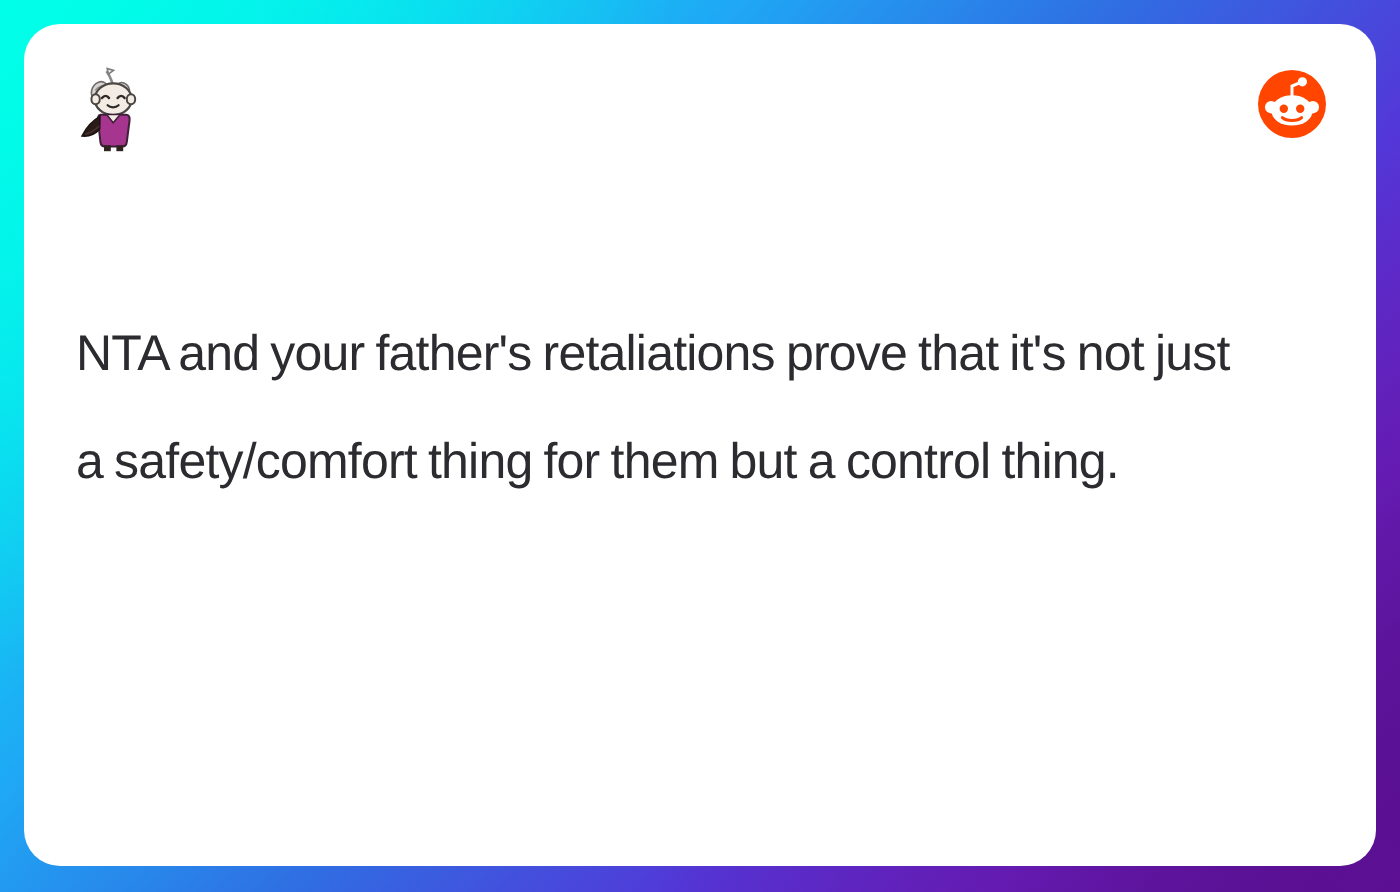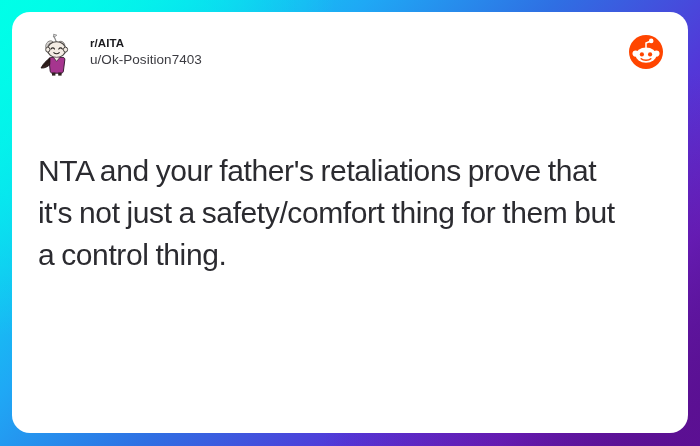--- a/index.html
+++ b/index.html
@@ -96,22 +96,22 @@
   }
 
   
   .card-body {
     flex: 1 1 auto;
     display: block;
     padding-top: 70px;
   }
 
   .post-text {
-    font-size: 30px;
-    line-height: 42px;
+    font-size: 25px;
+    line-height: 54px;
     color: #2b2b30;
     letter-spacing: -0.4px;
     font-weight: normal;
     max-width: 580px;
     word-spacing: -1px;
     white-space: pre-wrap;
   }
 </style>
 </head>
 <body>
@@ -147,24 +147,20 @@
           <path d="M15.6 25.6 L18.6 29.4 L21.8 25.6" fill="#f3ece4" stroke="#3e2038" stroke-width="0.8"></path>
 
           <path d="M12.0 26.2 C8.4 28.2 5.0 32.0 3.0 36.0 C6.4 36.4 9.6 35.0 11.8 32.6 z" fill="#2a1a18" stroke="#1c1210" stroke-width="0.8"></path>
           <path d="M11.6 31.0 C9.6 33.0 7.2 34.4 4.6 35.2" stroke="#4a3632" stroke-width="0.6" fill="none"></path>
 
           <rect x="14.0" y="40.6" width="3.4" height="3.0" fill="#2f2320"></rect>
           <rect x="20.2" y="40.6" width="3.4" height="3.0" fill="#2f2320"></rect>
         </svg>
       </span>
 
-      <div class="header-text">
-        <span class="sub-name">r/AITA</span>
-        <span class="user-name">u/Ok-Position7403</span>
-      </div>
 
       <span class="reddit-logo-wrap">
         <svg class="reddit-logo" viewBox="0 0 36 36" xmlns="http://www.w3.org/2000/svg">
           <circle cx="18" cy="18" r="17" fill="#ff4500"></circle>
 
           <ellipse cx="18" cy="21.2" rx="10.4" ry="7.6" fill="#ffffff"></ellipse>
 
           <circle cx="7.6" cy="19.6" r="3.1" fill="#ffffff"></circle>
           <circle cx="28.4" cy="19.6" r="3.1" fill="#ffffff"></circle>
 

